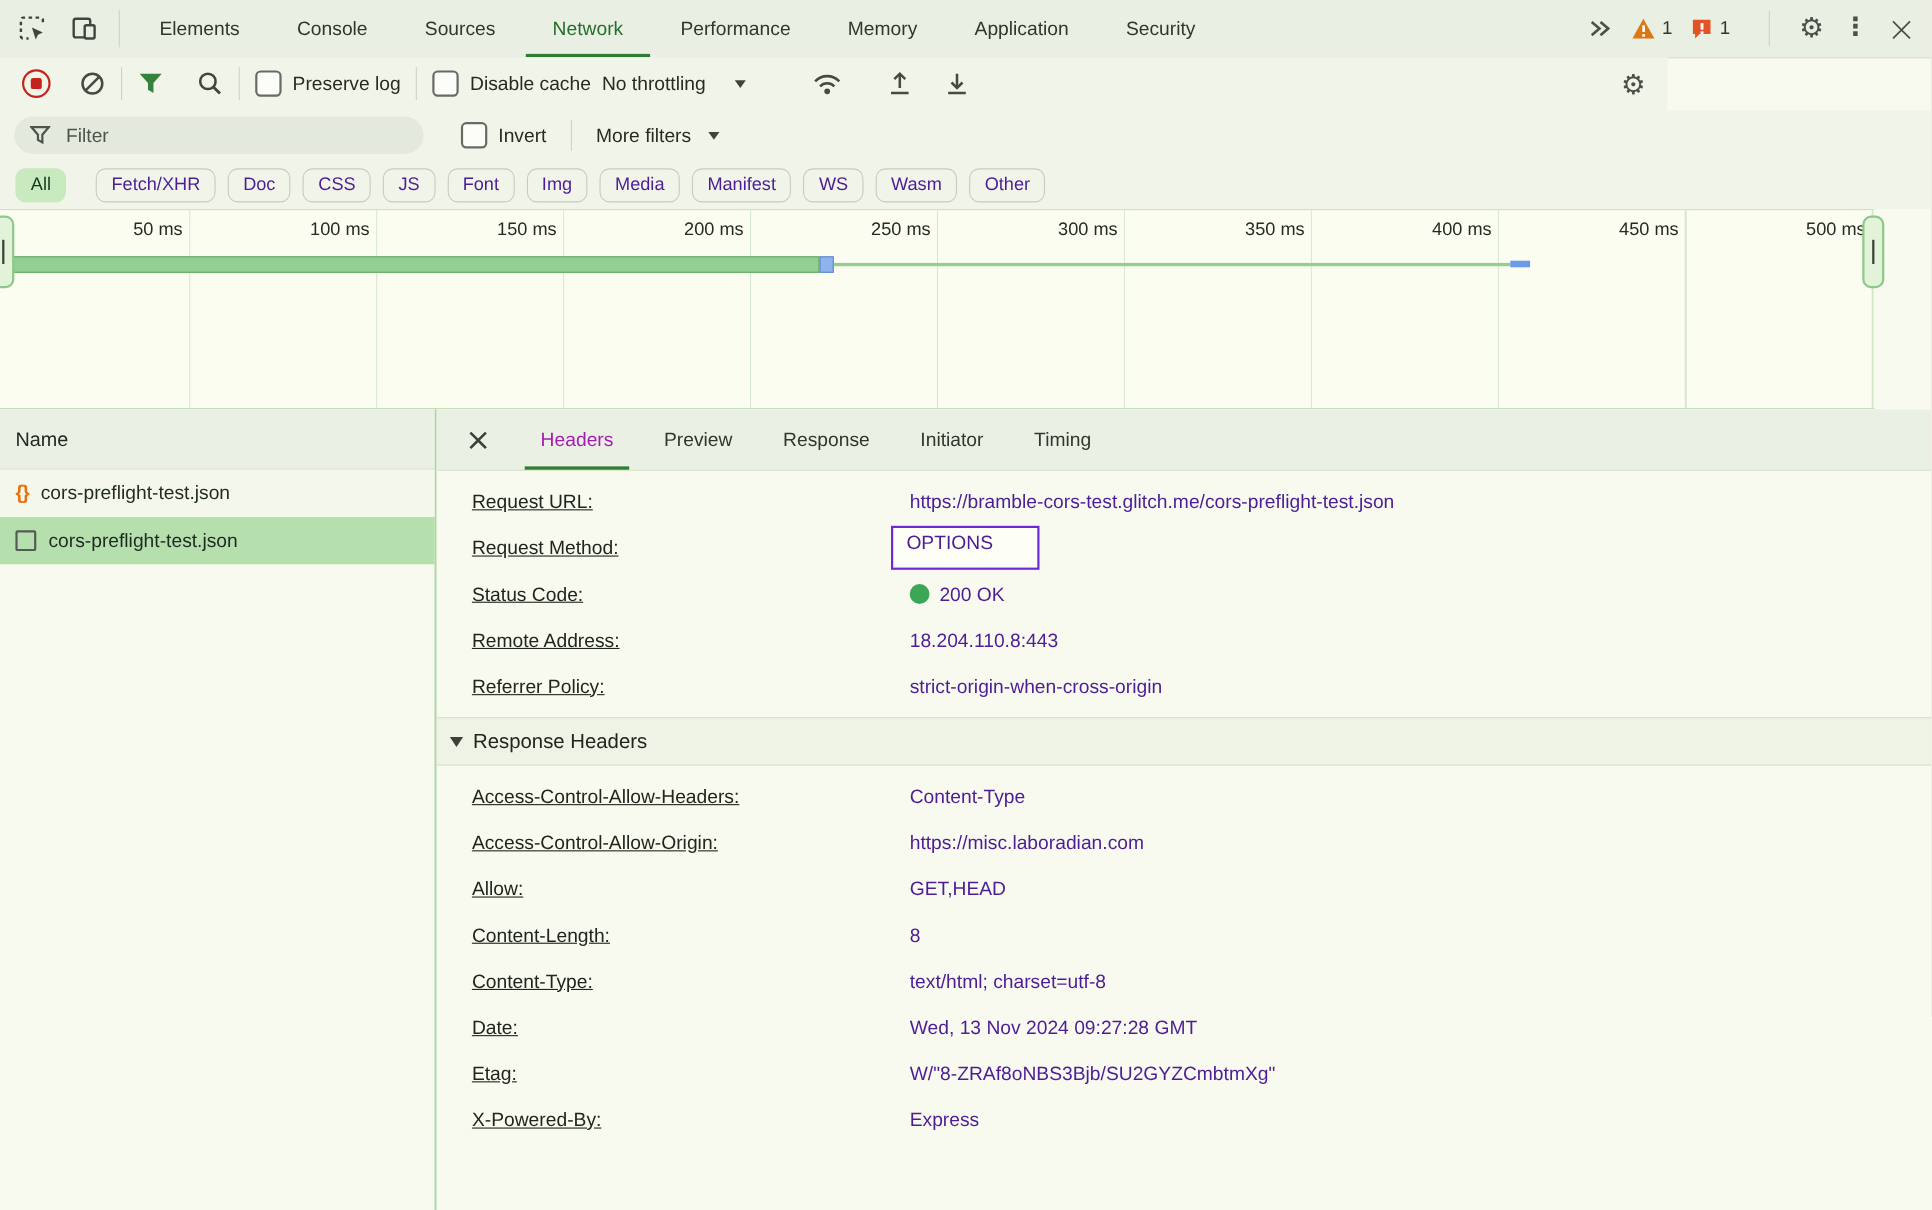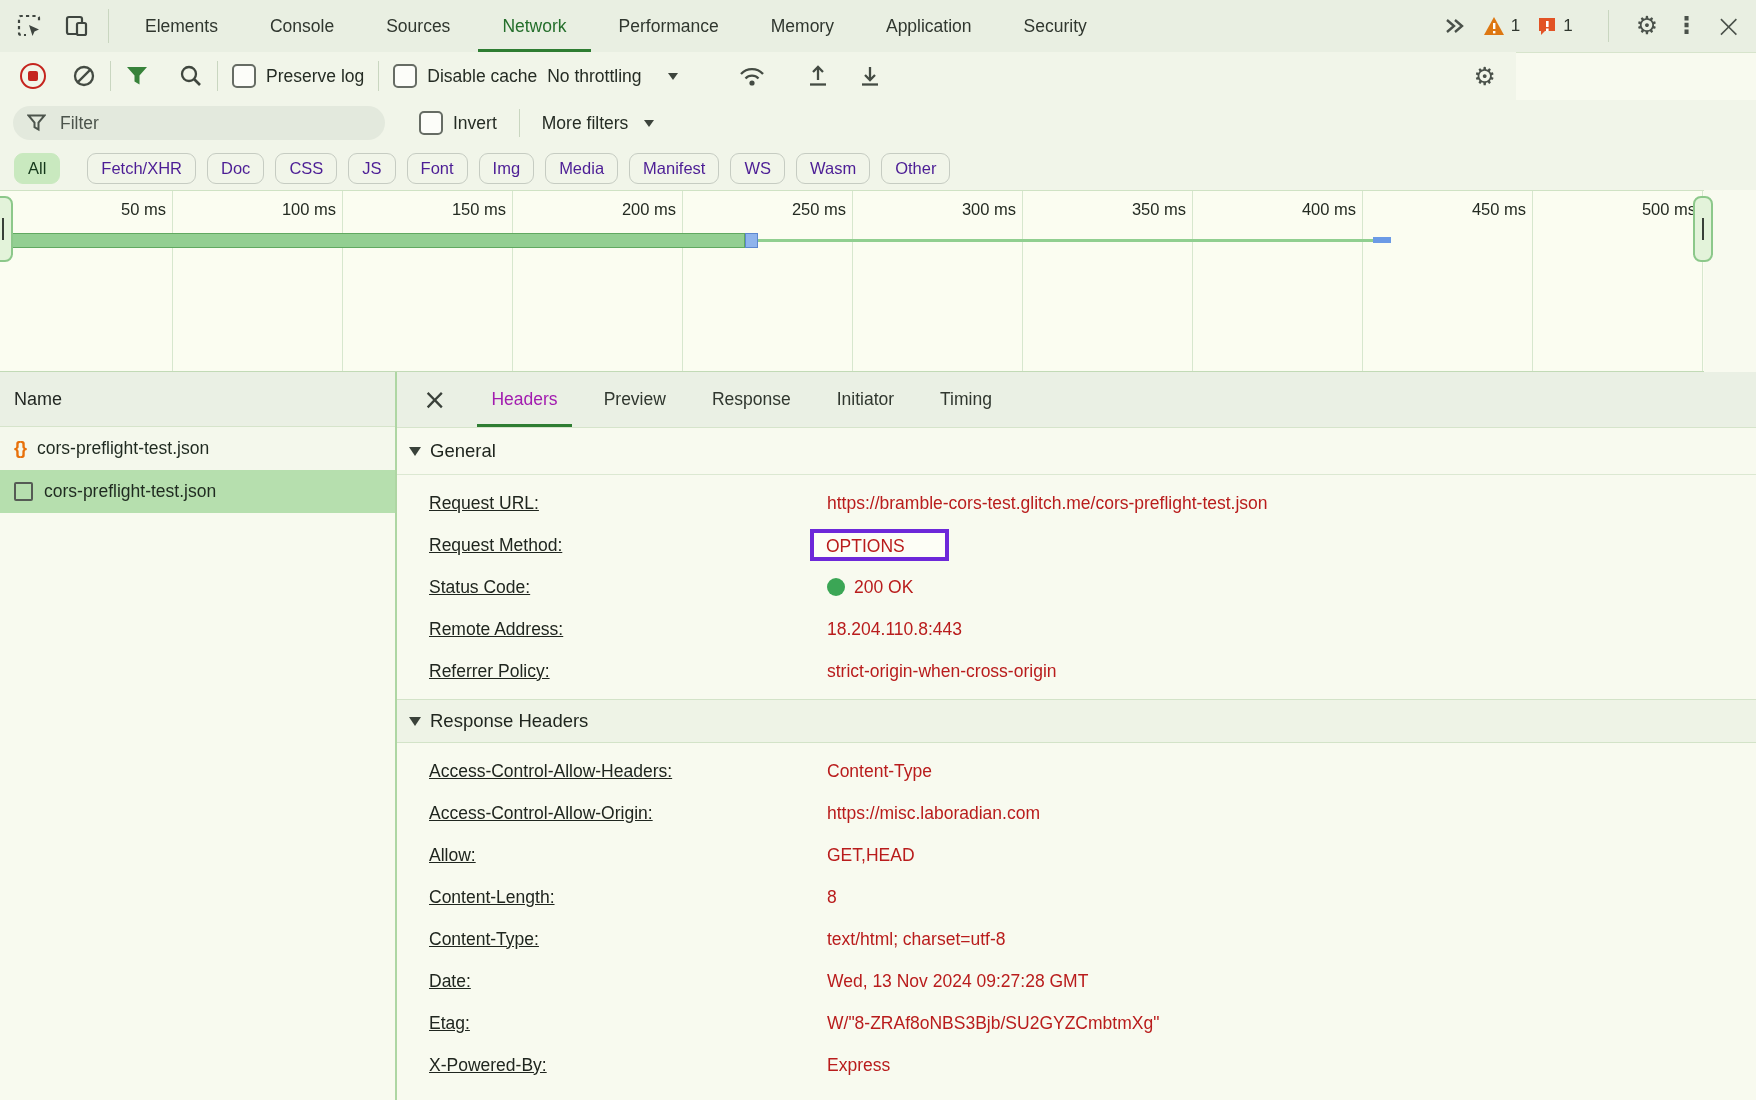--- a/index.html
+++ b/index.html
@@ -85,22 +85,22 @@
 
   .sec-head{height:47px;display:flex;align-items:center;gap:9px;padding-left:12px;
             border-bottom:1px solid #dce8d2;font-size:18.5px;color:#20261f;box-sizing:border-box;}
   .sec-caret{width:0;height:0;border-left:6.5px solid transparent;border-right:6.5px solid transparent;
              border-top:9px solid #3a423a;}
   .band{height:44px;background:#eef3e6;border-top:1px solid #d3e3c8;border-bottom:1px solid #d3e3c8;
         display:flex;align-items:center;gap:9px;padding-left:12px;font-size:18.5px;color:#20261f;box-sizing:border-box;}
   .hrows{padding:7px 0;}
   .hrow{height:42px;display:flex;align-items:center;font-size:17.5px;}
   .hrow .lbl{width:430px;flex:0 0 430px;padding-left:32px;box-sizing:border-box;color:#20261f;text-decoration:underline;}
-  .hrow .val{color:#b91c1c;}
-  .red-box{display:inline-block;border:4px solid #6d28d9;padding:3px 40px 0 12px;margin-left:-17px;background:#fdfef6;}
+  .hrow .val{color:#4c1d95;}
+  .red-box{display:inline-block;border:2px solid #6d28d9;padding:3px 40px 12px 12px;margin-left:-17px;background:#fdfef6;}
   .status-dot{display:inline-block;width:18px;height:18px;border-radius:50%;background:#3ba655;
               margin-right:9px;vertical-align:-3px;}
   svg{display:block;}
 </style>
 </head>
 <body>
 
 <div class="app">
 
   <div class="abs tabbar">
@@ -292,24 +292,20 @@
     <div class="detail">
       <div class="detail-tabs">
         <span class="close-x glyph-icon" style="color:#3a413a;">×</span>
         <span class="dtab active">Headers</span>
         <span class="dtab">Preview</span>
         <span class="dtab">Response</span>
         <span class="dtab">Initiator</span>
         <span class="dtab">Timing</span>
       </div>
 
-      <div class="sec-head">
-        <span class="sec-caret"></span>
-        <span>General</span>
-      </div>
       <div class="hrows">
         <div class="hrow">
           <span class="lbl">Request URL:</span>
           <span class="val">https://bramble-cors-test.glitch.me/cors-preflight-test.json</span>
         </div>
         <div class="hrow">
           <span class="lbl">Request Method:</span>
           <span class="val"><span class="red-box"><span>OPTIONS</span></span></span>
         </div>
         <div class="hrow">

